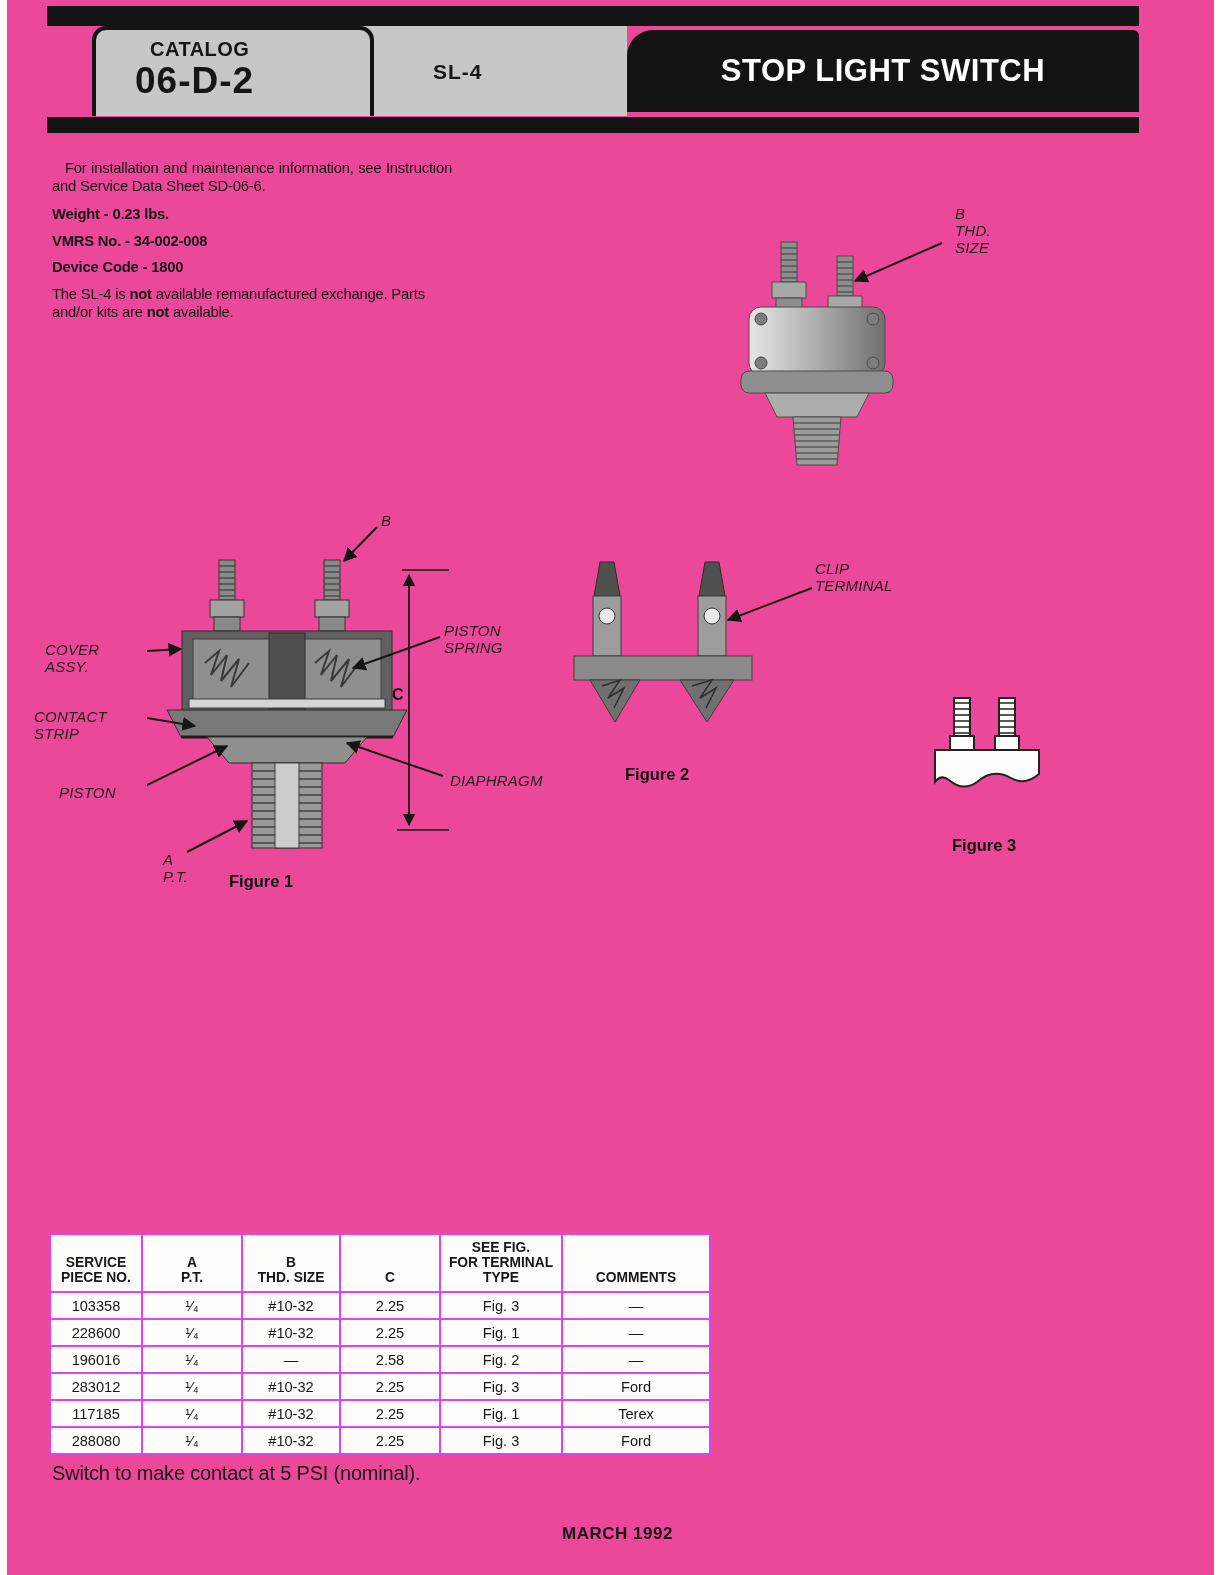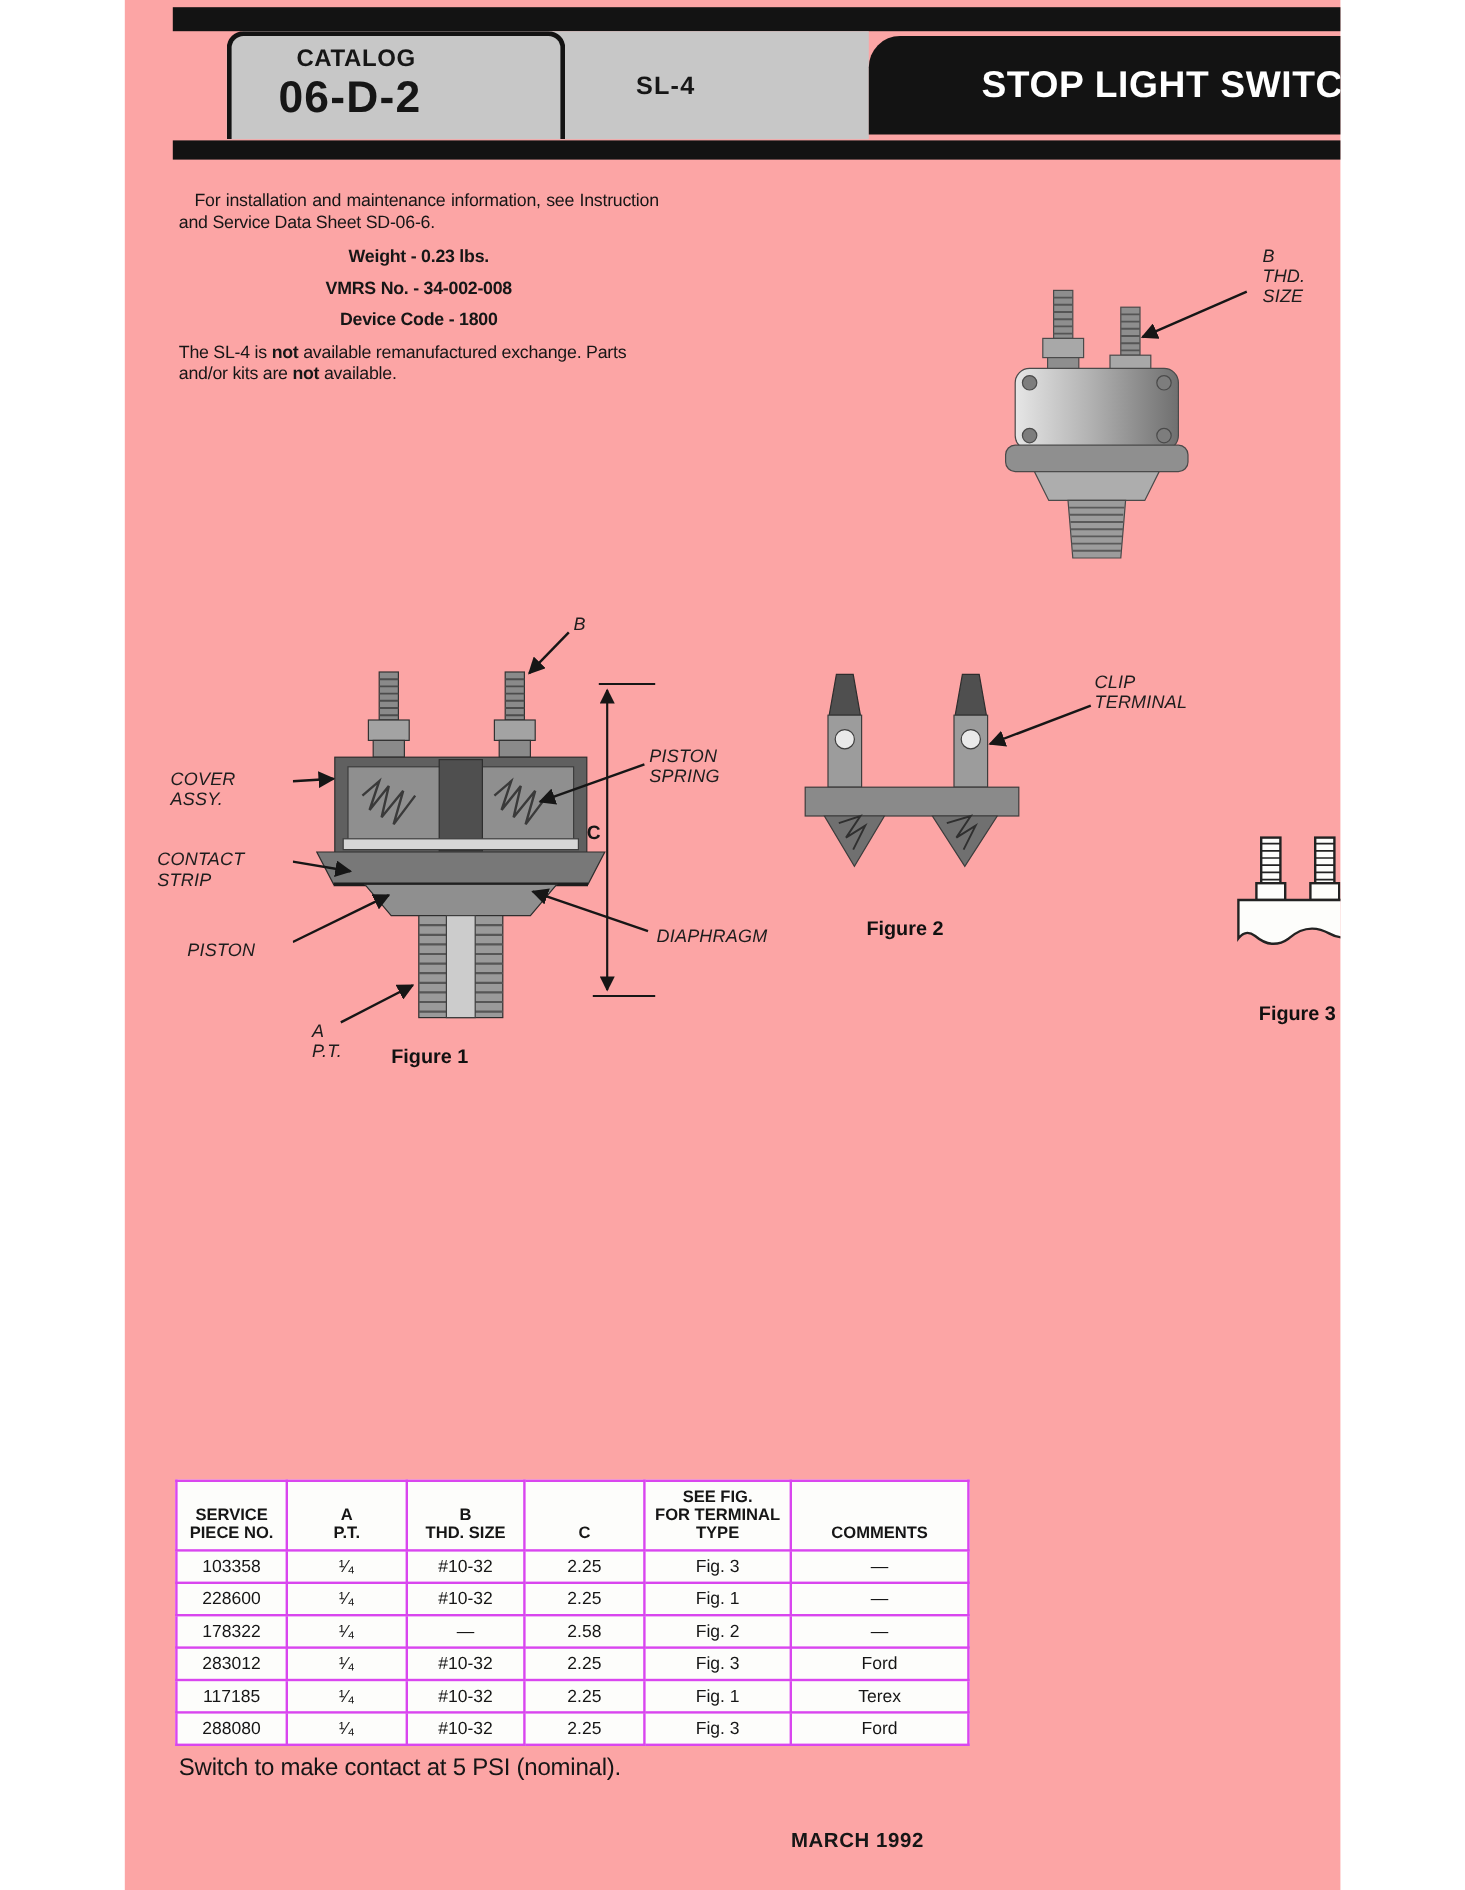--- a/index.html
+++ b/index.html
@@ -1,37 +1,37 @@
 <!DOCTYPE html>
 <html><head>
 <meta charset="utf-8">
 <style>
   * { margin:0; padding:0; box-sizing:border-box; }
   html,body { background:#ffffff; }
   body { font-family:"Liberation Sans", sans-serif; }
-  .page { position:relative; width:1013px; height:1575px; margin:0 auto; background:#fca5a5; color:#161616; overflow:hidden; }
+  .page { position:relative; width:1207px; height:1575px; margin:0 auto; background:#ec4899; color:#161616; overflow:hidden; }
   .abs { position:absolute; }
   .pre { white-space:pre-line; }
   .b { font-weight:bold; }
 
   
   .top-bar { background:#131313; }
   .gray-strip { background:#c7c7c7; border-top-left-radius:16px; }
   .catalog-tab { border:4px solid #131313; border-bottom:none; border-top-left-radius:14px; border-top-right-radius:14px; }
   .catalog-label { font-size:20px; font-weight:bold; letter-spacing:0.5px; }
   .catalog-number { font-size:37px; font-weight:bold; letter-spacing:1px; }
   .model-label { font-size:21px; font-weight:bold; letter-spacing:1px; }
   .title-box { background:#131313; border-radius:26px 6px 0 0; display:flex; align-items:center; justify-content:center; }
   .title-text { color:#fff; font-size:31px; font-weight:bold; letter-spacing:0.5px; }
   .thick-bar { background:#131313; }
 
   
   .intro { width:400px; font-size:14.8px; line-height:17.6px; letter-spacing:-0.2px; text-align:justify; }
   .intro p.para { text-indent:13px; margin-bottom:11px; }
-  .spec-line { font-weight:bold; margin-bottom:9px; text-align:center; }
+  .spec-line { font-weight:bold; margin-bottom:9px; text-align:left; }
 
   
   .fig-label { font-style:italic; font-size:15px; line-height:17px; color:#1d1d1d; letter-spacing:0.2px; }
   .fig-caption { font-weight:bold; font-size:16.5px; color:#111; }
   .dim-label { font-weight:bold; font-size:16px; }
 
   
   table.parts { border-collapse:collapse; table-layout:fixed; background:#fdfdfb; }
   table.parts th, table.parts td { border:2px solid #d946ef; text-align:center; }
   table.parts th { font-size:13.8px; font-weight:bold; white-space:pre-line; vertical-align:bottom; padding:5px 2px 6px; line-height:15px; height:58px; }
@@ -237,21 +237,21 @@
         </tr>
         <tr>
           <td>228600</td>
           <td>¹⁄₄</td>
           <td>#10-32</td>
           <td>2.25</td>
           <td>Fig. 1</td>
           <td>—</td>
         </tr>
         <tr>
-          <td>178322</td>
+          <td>196016</td>
           <td>¹⁄₄</td>
           <td>—</td>
           <td>2.58</td>
           <td>Fig. 2</td>
           <td>—</td>
         </tr>
         <tr>
           <td>283012</td>
           <td>¹⁄₄</td>
           <td>#10-32</td>

